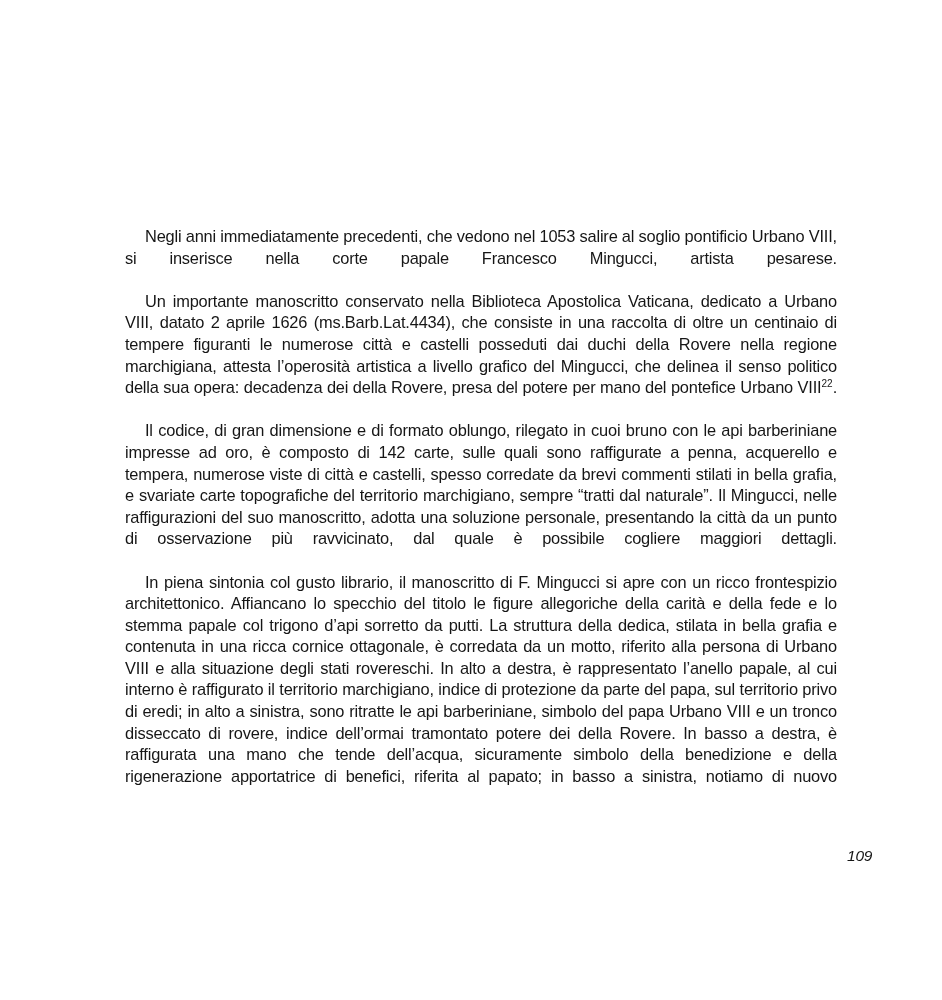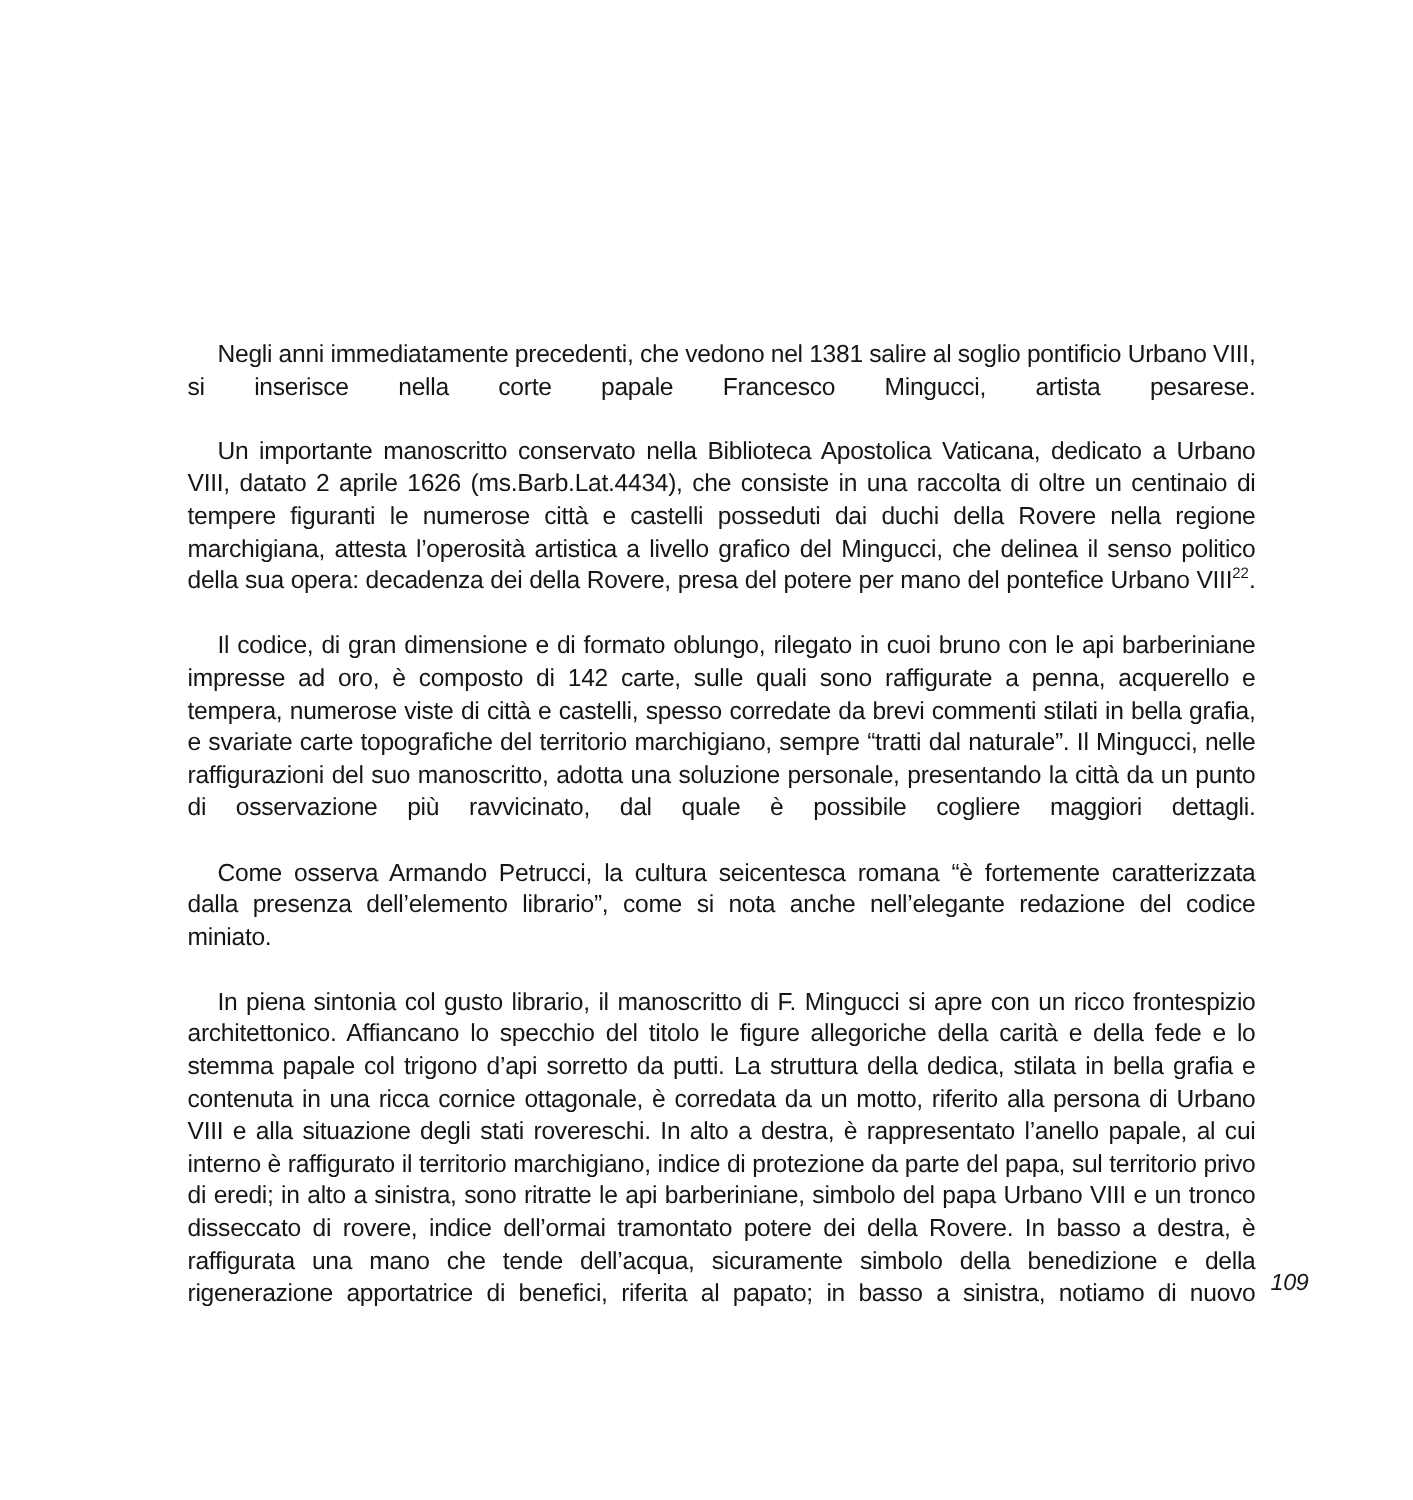--- a/index.html
+++ b/index.html
@@ -71,27 +71,26 @@
     text-align: right;
   }
 </style>
 </head>
 <body>
 
 <div id="page">
 
   <div id="text-block">
 
-    <p class="para">Negli anni immediatamente precedenti, che vedono nel 1381 salire al soglio pontificio Urbano VIII, si inserisce nella corte papale Francesco Mingucci, artista pesarese.</p>
+    <p class="para">Negli anni immediatamente precedenti, che vedono nel 1053 salire al soglio pontificio Urbano VIII, si inserisce nella corte papale Francesco Mingucci, artista pesarese.</p>
 
     <p class="para"><span>Un importante manoscritto conservato nella Biblioteca Apostolica Vaticana, dedicato a Urbano VIII, datato 2 aprile 1626 (ms.Barb.Lat.4434), che consiste in una raccolta di oltre un centinaio di tempere figuranti le numerose città e castelli posseduti dai duchi della Rovere nella regione marchigiana, attesta l’operosità artistica a livello grafico del Mingucci, che delinea il senso politico della sua opera: decadenza dei della Rovere, presa del potere per mano del pontefice Urbano VIII</span><sup class="footnote-ref">22</sup><span>.</span></p>
 
     <p class="para">Il codice, di gran dimensione e di formato oblungo, rilegato in cuoi bruno con le api barberiniane impresse ad oro, è composto di 142 carte, sulle quali sono raffigurate a penna, acquerello e tempera, numerose viste di città e castelli, spesso corredate da brevi commenti stilati in bella grafia, e svariate carte topografiche del territorio marchigiano, sempre “tratti dal naturale”. Il Mingucci, nelle raffigurazioni del suo manoscritto, adotta una soluzione personale, presentando la città da un punto di osservazione più ravvicinato, dal quale è possibile cogliere maggiori dettagli.</p>
 
-    <p class="para">Come osserva Armando Petrucci, la cultura seicentesca romana “è fortemente caratterizzata dalla presenza dell’elemento librario”, come si nota anche nell’elegante redazione del codice miniato.</p>
 
     <p class="para">In piena sintonia col gusto librario, il manoscritto di F. Mingucci si apre con un ricco frontespizio architettonico. Affiancano lo specchio del titolo le figure allegoriche della carità e della fede e lo stemma papale col trigono d’api sorretto da putti. La struttura della dedica, stilata in bella grafia e contenuta in una ricca cornice ottagonale, è corredata da un motto, riferito alla persona di Urbano VIII e alla situazione degli stati rovereschi. In alto a destra, è rappresentato l’anello papale, al cui interno è raffigurato il territorio marchigiano, indice di protezione da parte del papa, sul territorio privo di eredi; in alto a sinistra, sono ritratte le api barberiniane, simbolo del papa Urbano VIII e un tronco disseccato di rovere, indice dell’ormai tramontato potere dei della Rovere. In basso a destra, è raffigurata una mano che tende dell’acqua, sicuramente simbolo della benedizione e della rigenerazione apportatrice di benefici, riferita al papato; in basso a sinistra, notiamo di nuovo</p>
 
   </div>
 
   <div id="page-number">109</div>
 
 </div>
 
 </body></html>

